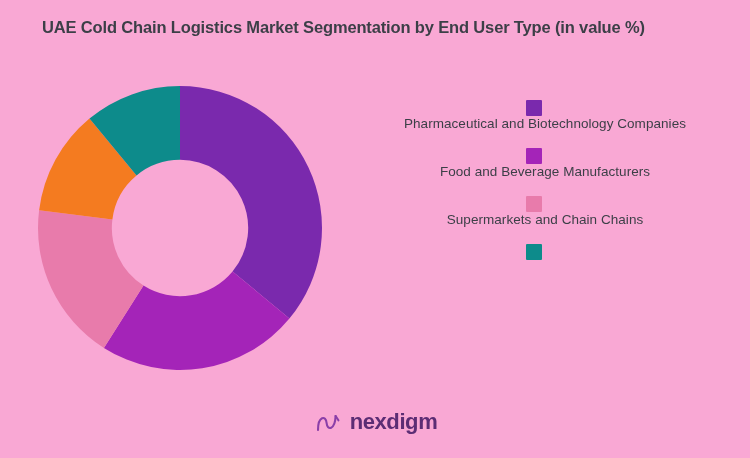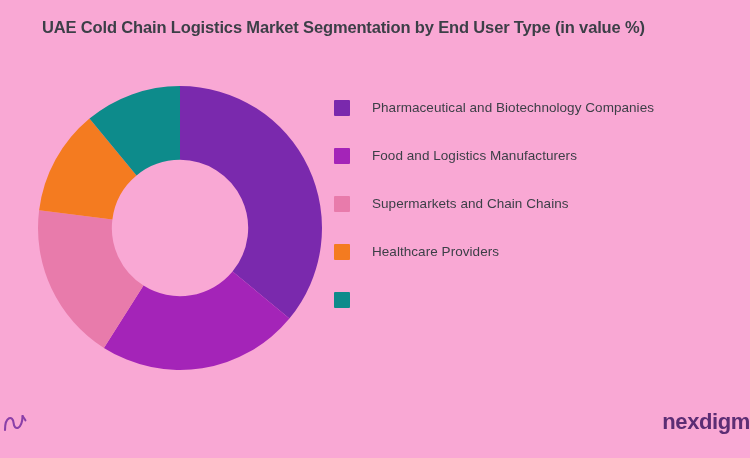--- a/index.html
+++ b/index.html
@@ -47,22 +47,23 @@
     height: 288px;
   }
   #legend {
     position: absolute;
     left: 334px;
     top: 100px;
     width: 400px;
   }
   .legend-row {
     display: flex;
-    align-items: flex-start;
+    align-items: center;
     height: 48px;
+    flex-direction: column;
   }
   .legend-swatch {
     width: 16px;
     height: 16px;
     flex: 0 0 16px;
     border-radius: 1px;
   }
   .legend-label {
     margin-left: 22px;
     font-size: 13.5px;
@@ -71,21 +72,21 @@
     white-space: nowrap;
   }
   #brand {
     position: absolute;
     left: 0;
     top: 400px;
     width: 750px;
     height: 44px;
     display: flex;
     align-items: center;
-    justify-content: space-between;
+    justify-content: center;
   }
   #brand-mark {
     display: block;
     margin-right: 7px;
   }
   #brand-text {
     font-size: 22px;
     font-weight: 600;
     color: #5c2d74;
     letter-spacing: -0.4px;
@@ -111,29 +112,25 @@
     </svg>
   </div>
 
   <div id="legend">
     <div class="legend-row">
       <span class="legend-swatch" style="background: rgb(122, 41, 173);"></span>
       <span class="legend-label">Pharmaceutical and Biotechnology Companies</span>
     </div>
     <div class="legend-row">
       <span class="legend-swatch" style="background: rgb(164, 36, 184);"></span>
-      <span class="legend-label">Food and Logistics Manufacturers</span>
+      <span class="legend-label">Food and Beverage Manufacturers</span>
     </div>
     <div class="legend-row">
       <span class="legend-swatch" style="background: rgb(232, 123, 171);"></span>
       <span class="legend-label">Supermarkets and Chain Chains</span>
-    </div>
-    <div class="legend-row">
-      <span class="legend-swatch" style="background: rgb(244, 123, 32);"></span>
-      <span class="legend-label">Healthcare Providers</span>
     </div>
     <div class="legend-row">
       <span class="legend-swatch" style="background: rgb(13, 139, 139);"></span>
     </div>
   </div>
 
   <div id="brand">
     <svg id="brand-mark" width="30" height="30" viewBox="0 0 30 30">
       <path d="M5 23 C5 9, 13 8, 13.6 16 C14.2 24, 22 23, 22.6 9" fill="none" stroke="#8a3fa8" stroke-width="2.1" stroke-linecap="round"></path>
       <path d="M22.6 9 L25.4 13.3" fill="none" stroke="#8a3fa8" stroke-width="2.1" stroke-linecap="round"></path>

